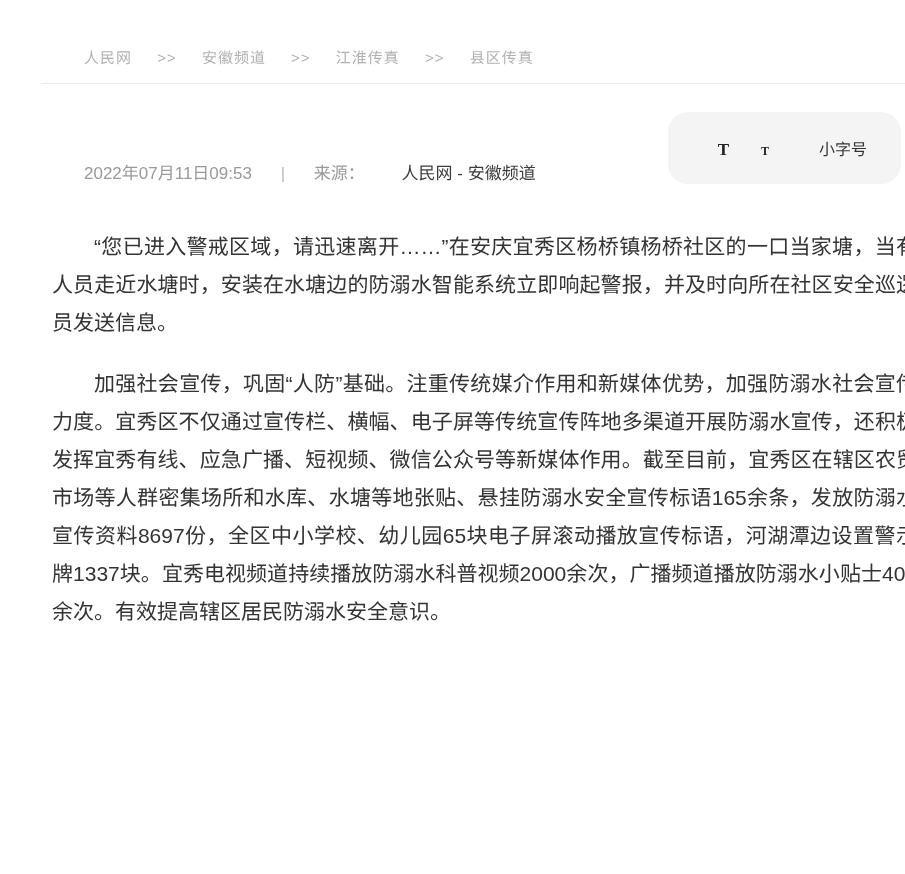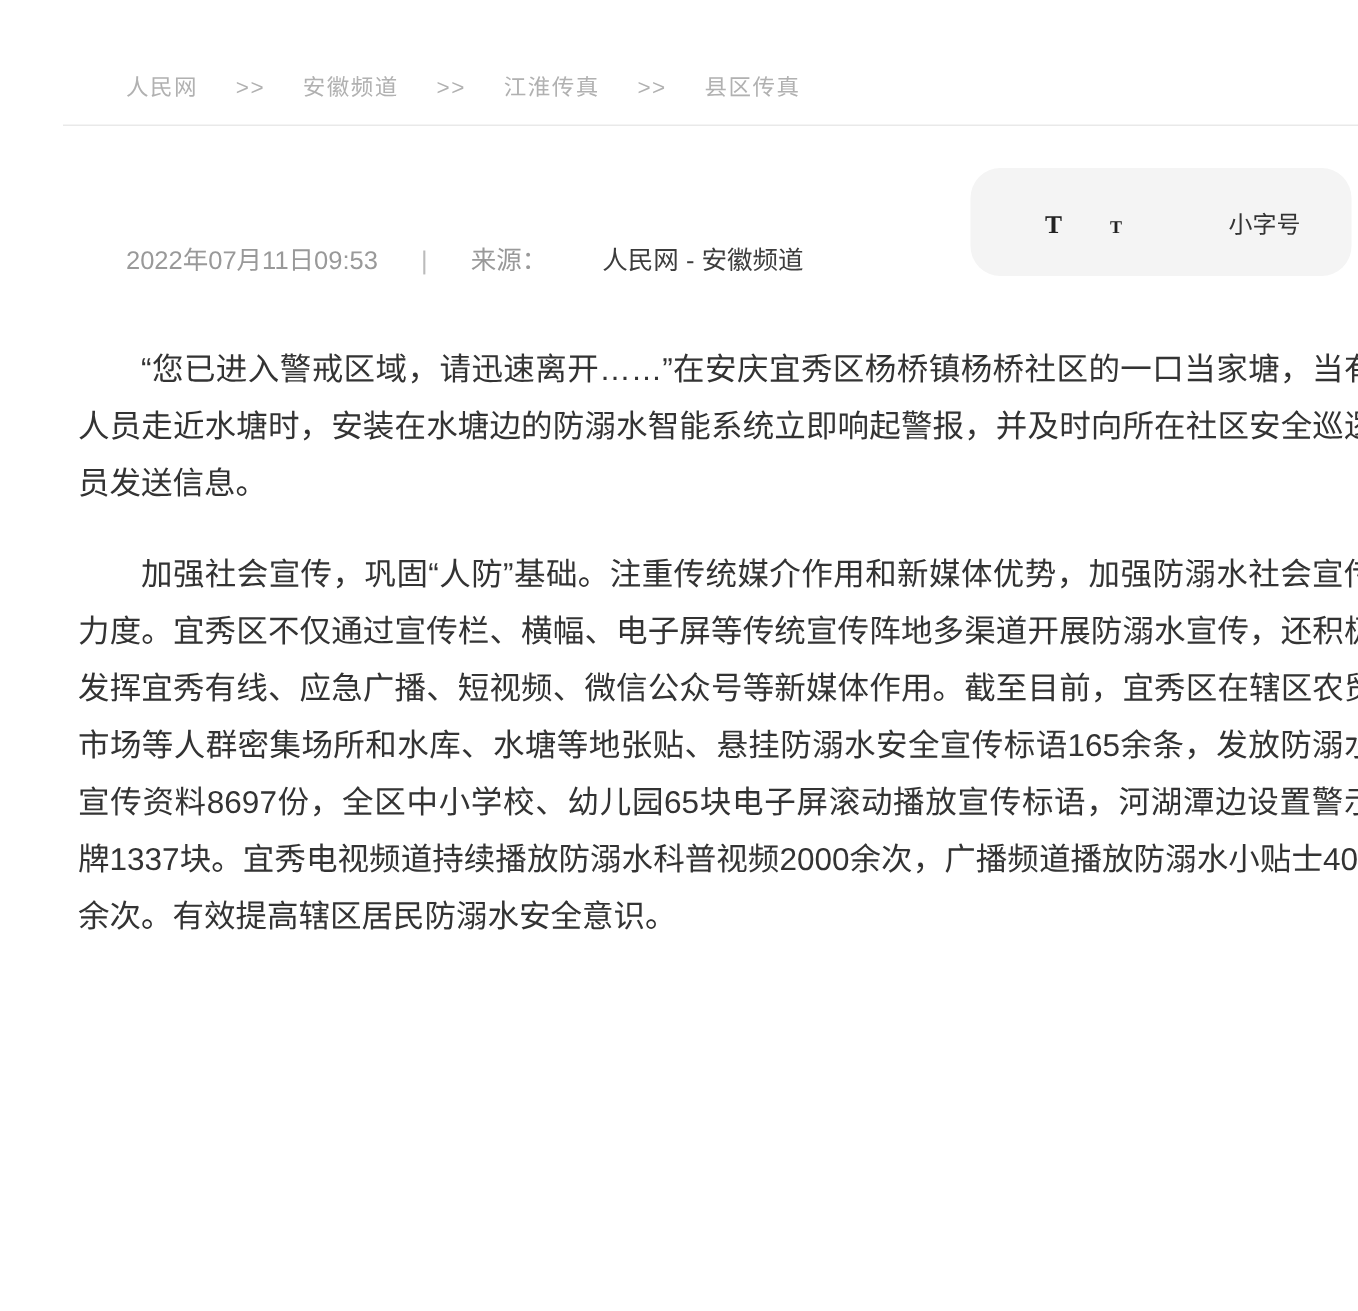--- a/index.html
+++ b/index.html
@@ -56,21 +56,21 @@
   .fontsize-button {
     background: #f4f4f4;
     border: none;
     border-radius: 20px;
     padding: 8px 18px;
     font-size: 16px;
     color: #333333;
     cursor: pointer;
     display: inline-flex;
     align-items: baseline;
-    gap: 23px;
+    gap: 2px;
     font-family: "Liberation Sans", "DejaVu Sans", sans-serif;
   }
   .tt-icon {
     font-family: "Liberation Serif", "DejaVu Serif", serif;
     font-weight: 700;
     color: #222;
     letter-spacing: 0;
   }
   .tt-large { font-size: 17px; }
   .tt-small { font-size: 12px; }

